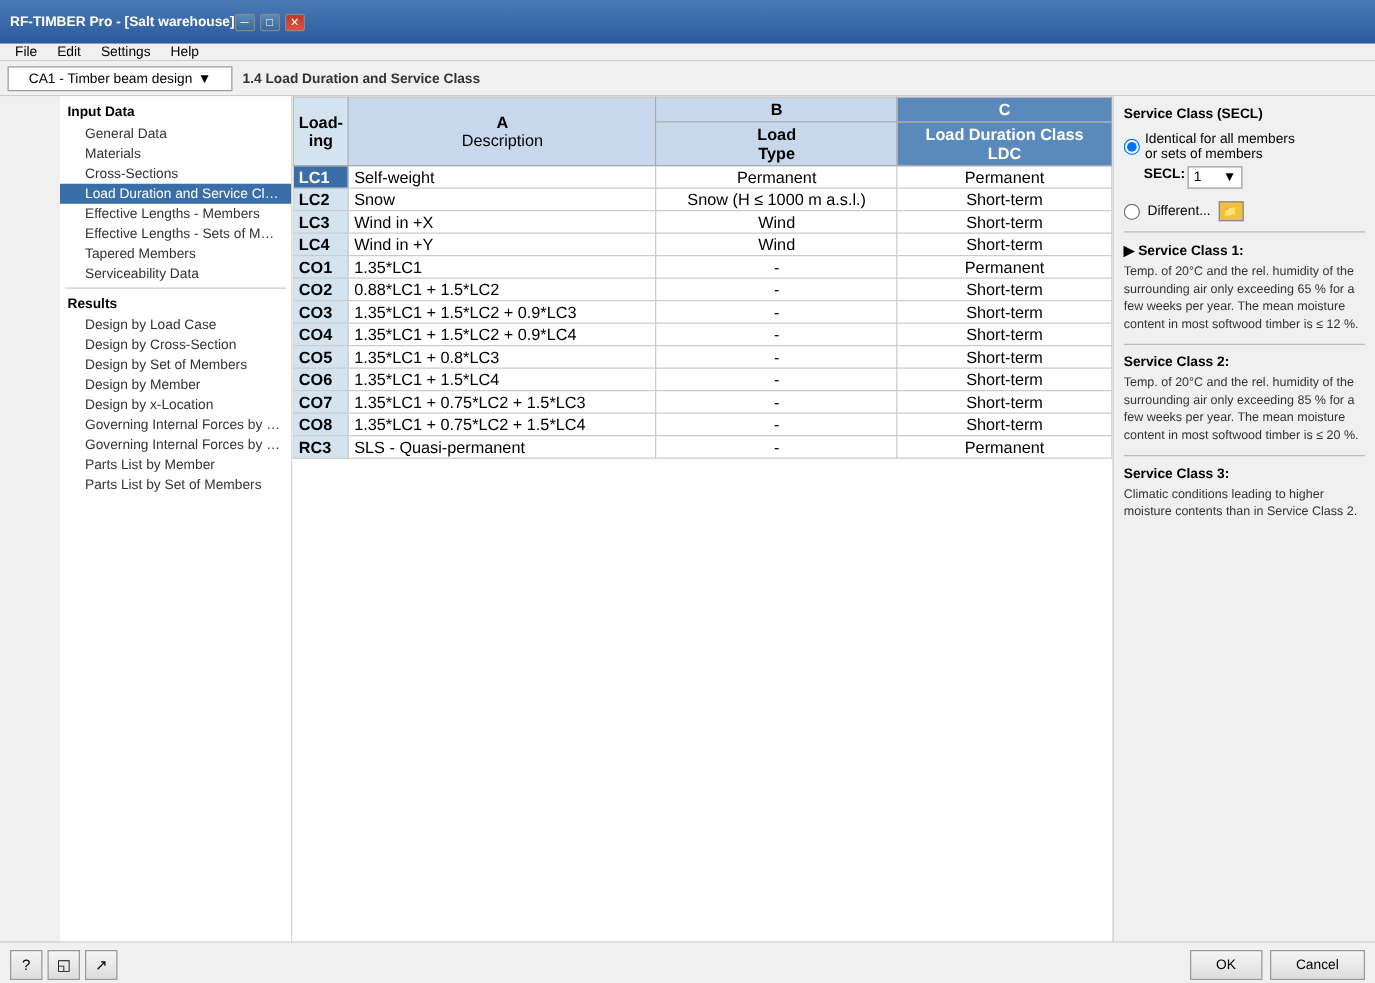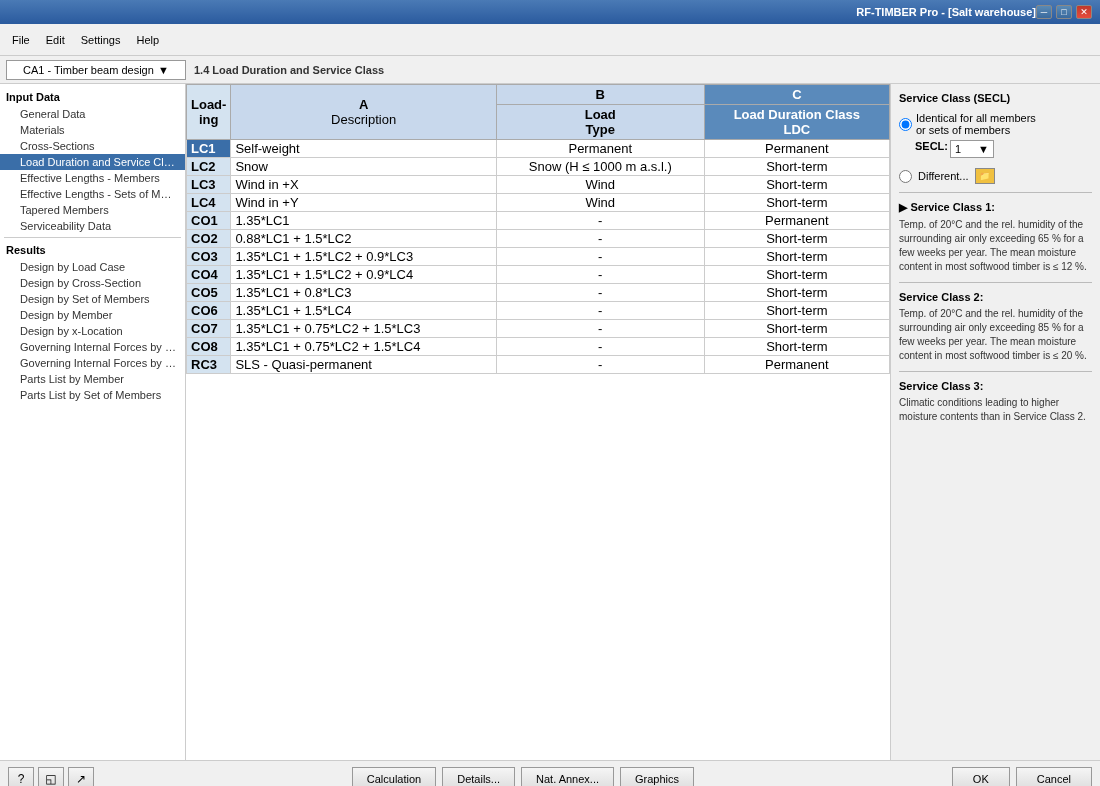--- a/index.html
+++ b/index.html
@@ -4,41 +4,41 @@
   <style>
     * { box-sizing: border-box; margin: 0; padding: 0; }
     body { font-family: 'Segoe UI', Tahoma, Geneva, Verdana, sans-serif; font-size: 11px; background: #f0f0f0; user-select: none; }
     
     
     .title-bar {
       background: linear-gradient(to bottom, #4a7ab5, #2a5a9e);
       color: white;
       padding: 4px 8px;
       display: flex;
-      justify-content: flex-end;
-      align-items: center;
-      height: 24px;
+      justify-content: flex-start;
+      align-items: center;
+      height: 35px;
     }
     .title-bar-title { font-size: 11px; font-weight: bold; }
     .title-bar-controls { display: flex; gap: 4px; }
     .title-btn {
       width: 16px; height: 14px; border: 1px solid #888; border-radius: 2px;
       display: flex; align-items: center; justify-content: center;
       font-size: 9px; cursor: pointer; color: white;
       background: linear-gradient(to bottom, #c0392b, #e74c3c);
     }
     .title-btn.min, .title-btn.max { background: linear-gradient(to bottom, #5a8ab5, #3a6a9e); }
 
     
     .menu-bar {
       background: #f0f0f0;
       border-bottom: 1px solid #ccc;
       display: flex;
       padding: 2px 4px;
-      height: 32px;
+      height: 14px;
       align-items: center;
     }
     .menu-item {
       padding: 2px 8px;
       cursor: pointer;
       font-size: 11px;
     }
 
     
     .toolbar-row {
@@ -66,20 +66,21 @@
       font-size: 11px;
       font-weight: bold;
       color: #333;
     }
 
     
     .main-layout {
       display: flex;
       height: calc(786px - 24px - 22px - 28px - 36px);
       background: #f0f0f0;
+      padding-left: 48px;
     }
 
     
     .sidebar {
       width: 186px;
       background: white;
       border-right: 1px solid #ccc;
       overflow-y: auto;
       overflow-x: hidden;
       padding: 4px 0;
@@ -463,23 +464,17 @@
     </div>
   </div>
 </div>
 
 <div class="bottom-toolbar">
   <div class="bottom-left">
     <div class="icon-btn">?</div>
     <div class="icon-btn">◱</div>
     <div class="icon-btn">↗</div>
   </div>
-  <div class="bottom-center">
-    <button class="action-btn">Calculation</button>
-    <button class="action-btn">Details...</button>
-    <button class="action-btn">Nat. Annex...</button>
-    <button class="action-btn">Graphics</button>
-  </div>
   <div class="bottom-right">
     <button class="ok-btn">OK</button>
     <button class="ok-btn">Cancel</button>
   </div>
 </div>
 
 </body></html>

